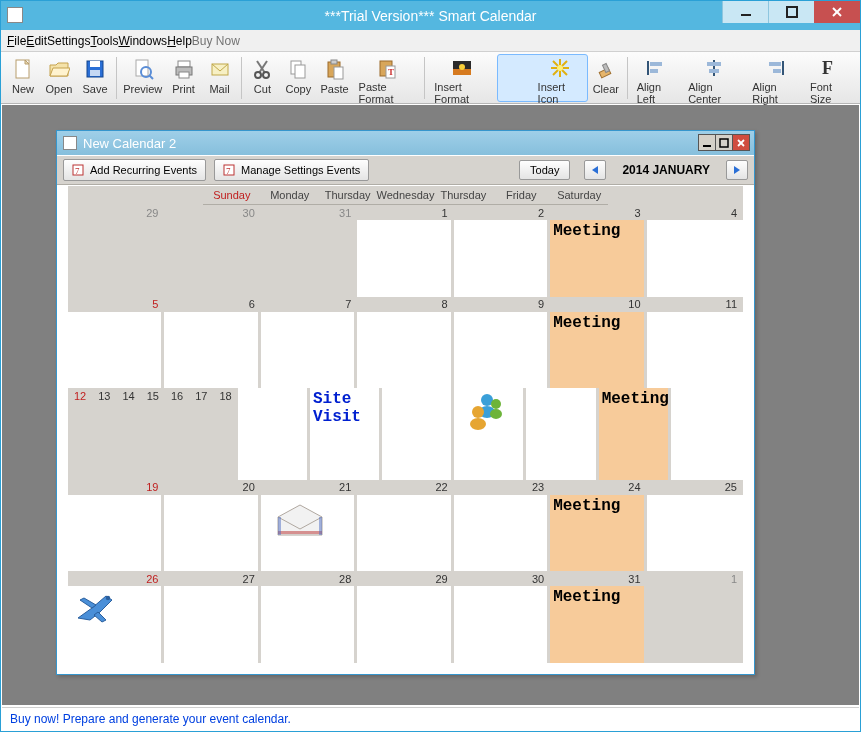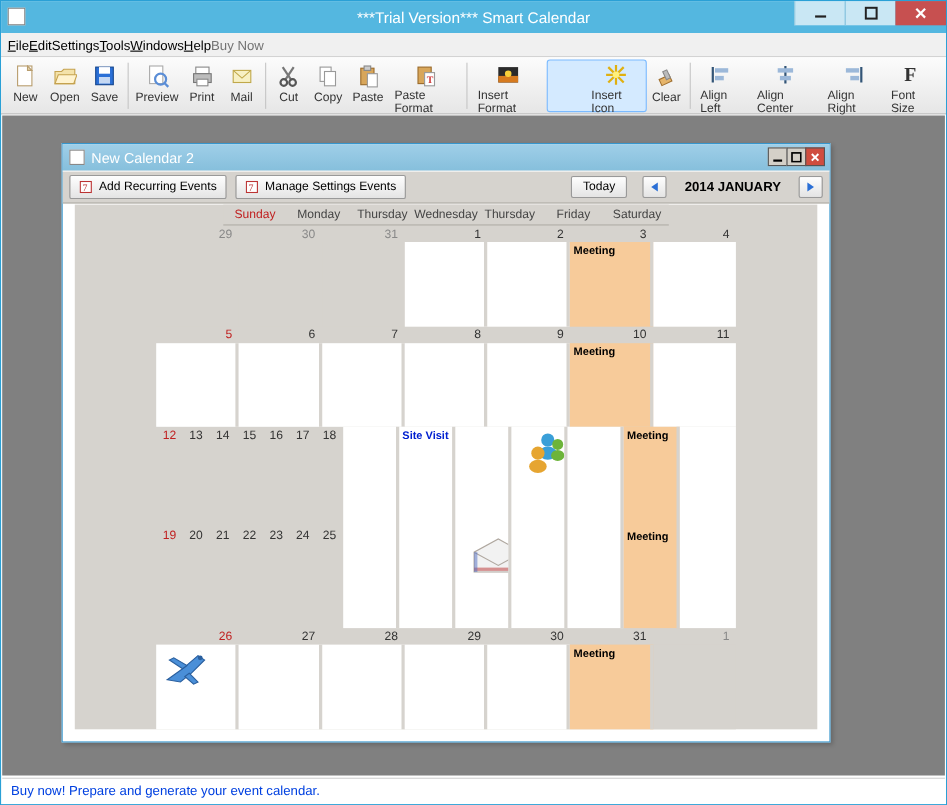--- a/index.html
+++ b/index.html
@@ -61,21 +61,21 @@
   .weeks{ flex:1; display:grid; grid-template-rows:repeat(5,1fr);}
   .wk{ display:grid; grid-template-columns:repeat(7,1fr); }
   .dn{ height:15px; display:grid; grid-template-columns:repeat(7,1fr);}
   .dn span{ display:flex; justify-content:flex-end; align-items:center; padding:0 6px; font-size:11px; color:#333;}
   .dn span.sun{color:#c02020;}
   .dn span.out{color:#888;}
   .cell{ background:#fff; border-right:3px solid #d6d3ce; border-bottom:0; min-height:0; overflow:hidden; position:relative; padding:2px 3px; font-size:11px;}
   .cell:last-child{border-right:0;}
   .cell.inactive{ background:#d6d3ce;}
   .cell.highlight{ background:#f7cb9a;}
-  .cell .evt{ font-weight:bold; font-family:Liberation Sans, sans-serif; font-size:10px;}
+  .cell .evt{ font-weight:bold; font-family:Liberation Mono, monospace; font-size:16px;}
   .cell .evt.blue{ color:#0020d0;}
   .wkwrap{ display:flex; flex-direction:column;}
   .wkwrap + .wkwrap{ margin-top:0;}
   .ricon{ width:12px; height:12px; display:inline-block;}
   svg{display:block;}
 </style>
 </head>
 <body>
 
 <div class="titlebar">
@@ -427,21 +427,21 @@
                     <ellipse cx="16" cy="34" rx="8" ry="6" fill="#e6a531"></ellipse>
                 </svg>
               </span>
             </div>
             <div class="cell"></div>
             <div class="cell highlight"><span class="evt">Meeting</span></div>
             <div class="cell"></div>
           </div>
         </div>
 
-        <div class="wkwrap" style="display: flex; flex-direction: row;">
+        <div class="wkwrap" style="display: flex; flex-direction: column;">
           <div class="dn">
             <span class="sun">19</span>
             <span>20</span>
             <span>21</span>
             <span>22</span>
             <span>23</span>
             <span>24</span>
             <span>25</span>
           </div>
           <div class="wk" style="flex:1;">

